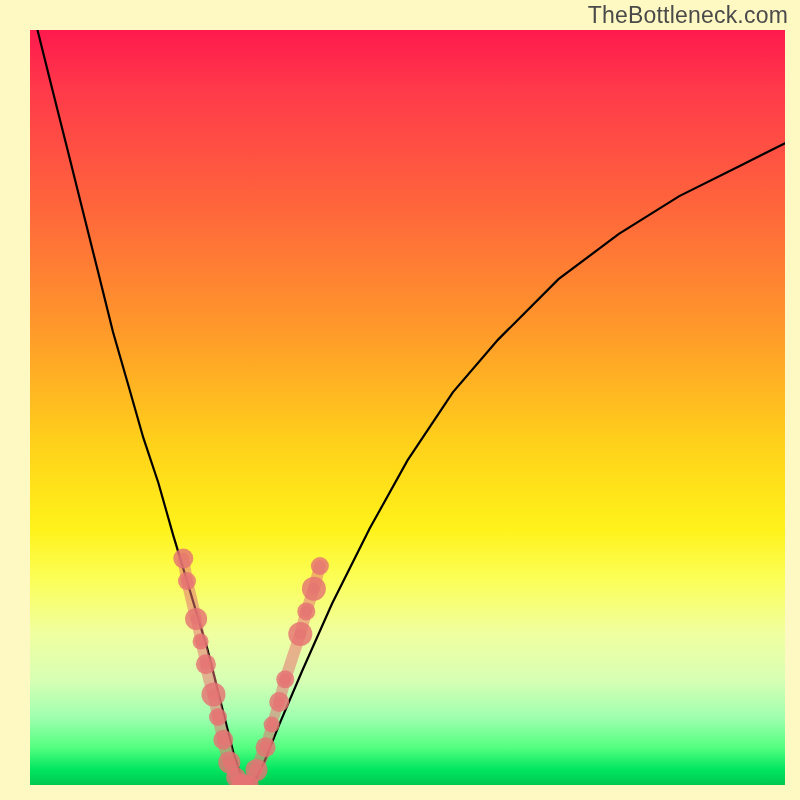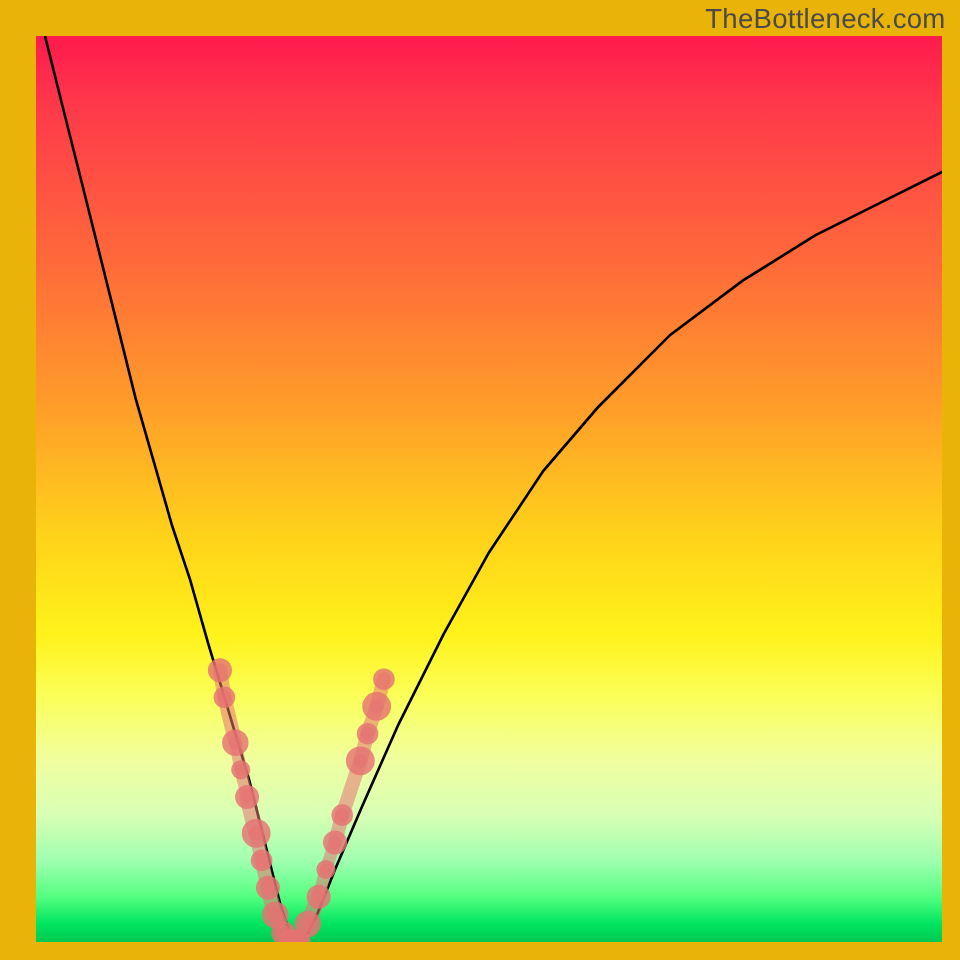--- a/index.html
+++ b/index.html
@@ -7,21 +7,21 @@
     padding: 0;
     width: 800px;
     height: 800px;
     overflow: hidden;
     background: #000;
     font-family: Arial, Helvetica, sans-serif;
   }
   .frame {
     position: absolute;
     inset: 0;
-    background: #eab308;
+    background: #fef9c3;
   }
   .plot-area {
     position: absolute;
     left: 30px;
     top: 30px;
     width: 755px;
     height: 755px;
     
     background: linear-gradient(
       to bottom,

